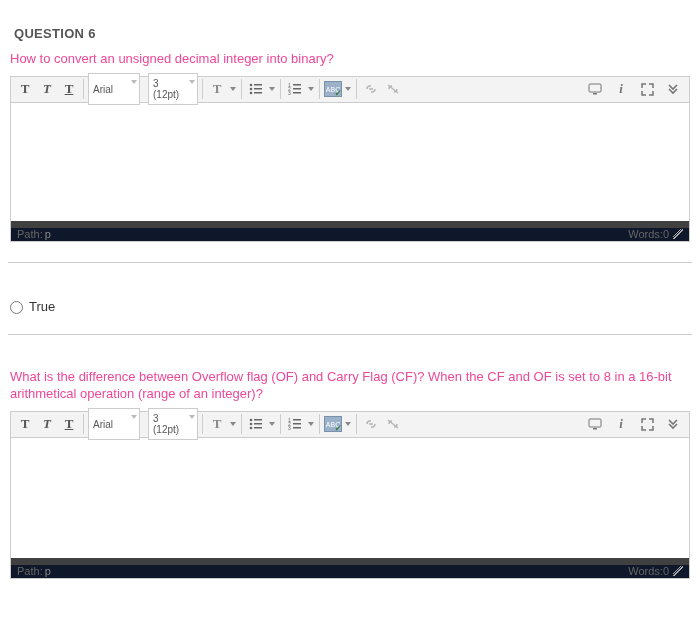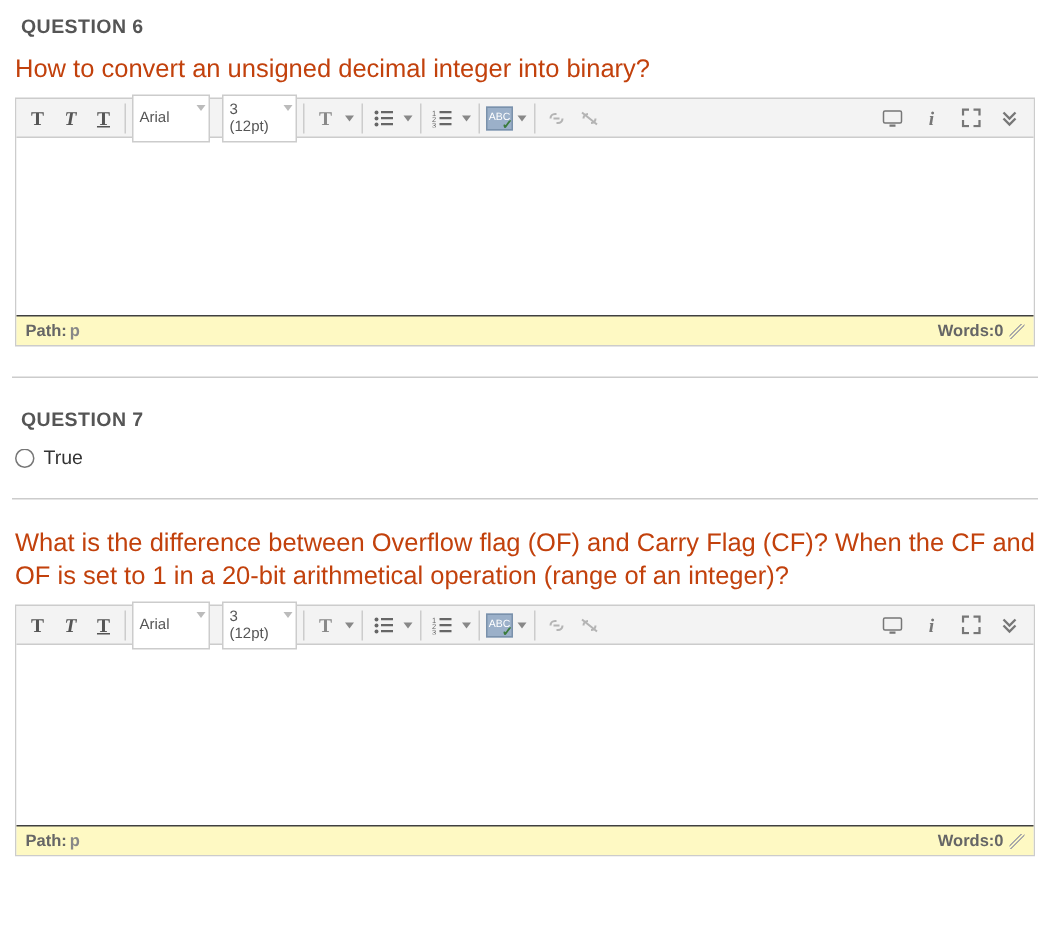--- a/index.html
+++ b/index.html
@@ -1,40 +1,40 @@
 <!DOCTYPE html>
 <html><head>
 <meta charset="utf-8">
 <style>
   * { box-sizing: border-box; margin: 0; padding: 0; }
   body { font-family: "Helvetica Neue", Arial, sans-serif; font-size: 13px; color: #333; background: #fff; width: 700px; }
-  .question-block { padding: 8px 8px 0 8px; }
+  .question-block { padding: 8px 8px 0 8px; margin-top: 16px; }
   .question-title { font-weight: bold; color: #555; font-size: 13px; letter-spacing: 0.3px; margin: 2px 0 10px 6px; }
-  .question-text { font-size: 17px; color: #c2410c; margin: 0 0 8px 2px; line-height: 1.3; }
+  .question-text { font-size: 13px; color: #ec4899; margin: 0 0 8px 2px; line-height: 1.3; }
   .divider { border-top: 1px solid #ccc; margin: 20px 8px 0 8px; }
 
   .editor { border: 1px solid #ccc; margin: 0 2px; background: #fff; }
   .toolbar { background: #f3f3f3; border-bottom: 1px solid #ccc; height: 26px; display: flex; align-items: center; padding: 0 4px; gap: 2px; }
   .tb-btn { width: 20px; height: 20px; display: inline-flex; align-items: center; justify-content: center; cursor: pointer; color: #555; font-size: 11px; border: 1px solid transparent; }
   .tb-btn.bold { font-family: Georgia, serif; font-weight: bold; font-size: 13px; }
   .tb-select { height: 32px; font-size: 10px; border: 1px solid #ccc; background: #fff; padding: 0 14px 0 4px; color: #555; position: relative; display:inline-flex; align-items:center; cursor:pointer;}
   .tb-select.font { width: 52px; }
   .tb-select.size { width: 50px; }
   .sel-arrow{position:absolute; right:2px; top:6px; width:0;height:0;border-left:3px solid transparent;border-right:3px solid transparent;border-top:4px solid #bbb;}
   .tb-sep { width: 1px; height: 20px; background: #ccc; margin: 0 2px; }
   .drop-arrow{width:8px;display:inline-flex;align-items:center;justify-content:center;cursor:pointer;}
   .drop-arrow::before{content:"";width:0;height:0;border-left:3px solid transparent;border-right:3px solid transparent;border-top:4px solid #888;}
   .abc-box{width:18px;height:16px;background:#9bb0c9;border:1px solid #7a91ab;display:inline-flex;align-items:center;justify-content:center;font-size:7px;color:#fff;position:relative;}
   .abc-box::after{content:"✓";position:absolute;bottom:-2px;right:-1px;color:#3b7b3b;font-size:9px;font-weight:bold;}
   .spacer { flex: 1; }
   .right-icons { display:flex; gap:6px; align-items:center; padding-right:2px;}
   .right-icons .tb-btn{color:#777;font-size:13px;}
   .editor-body { height: 118px; background: #fff; }
   .editor-body.short{height:120px;}
-  .statusbar { background: #fef9c3; border-top: 1px solid #404040; height: 20px; display: flex; align-items: center; padding: 0 6px; font-size: 11px; color: #666; font-weight: bold; }
+  .statusbar { background: #0f172a; border-top: 7px solid #404040; height: 20px; display: flex; align-items: center; padding: 0 6px; font-size: 11px; color: #666; }
   .statusbar .path-label{color:#666;}
   .statusbar .path-value { color: #888; margin-left: 2px; font-style:normal;}
   .statusbar .sp { flex: 1; }
   .resize-grip{width:10px;height:10px;margin-left:4px;background:
      linear-gradient(135deg, transparent 5px,#aaa 5px,#aaa 6px,transparent 6px,transparent 7px,#aaa 7px,#aaa 8px,transparent 8px);}
 
   .radio-row { display:flex; align-items:flex-end; gap:6px; margin: 2px 0 6px 2px; }
   .radio-row input { width:13px; height:13px; }
   .radio-row label { font-size:13px; color:#333; }
 
@@ -132,31 +132,30 @@
       <span>Words:</span>
         <span>0</span>
       <span class="resize-grip"></span>
     </div>
   </div>
 </div>
 
 <div class="divider"></div>
 
 <div class="question-block" style="padding-top:18px;">
-  <div class="question-title">QUESTION 7</div>
   <div class="radio-row">
     <input type="radio" name="q7" style="">
     <label>True</label>
   </div>
 </div>
 
 <div class="divider"></div>
 
 <div class="question-block" style="padding-top:18px;">
-  <div class="question-text">What is the difference between Overflow flag (OF) and Carry Flag (CF)? When the CF and OF is set to 1 in a 20-bit arithmetical operation (range of an integer)?</div>
+  <div class="question-text">What is the difference between Overflow flag (OF) and Carry Flag (CF)? When the CF and OF is set to 8 in a 16-bit arithmetical operation (range of an integer)?</div>
 
   <div class="editor">
     <div class="toolbar">
       <span class="tb-btn bold">T</span>
       <span class="tb-btn bold" style="font-style:italic;">T</span>
       <span class="tb-btn bold" style="text-decoration:underline;">T</span>
       <span class="tb-sep"></span>
       <span class="tb-select font">
           <span>Arial</span>
           <span class="sel-arrow"></span>

